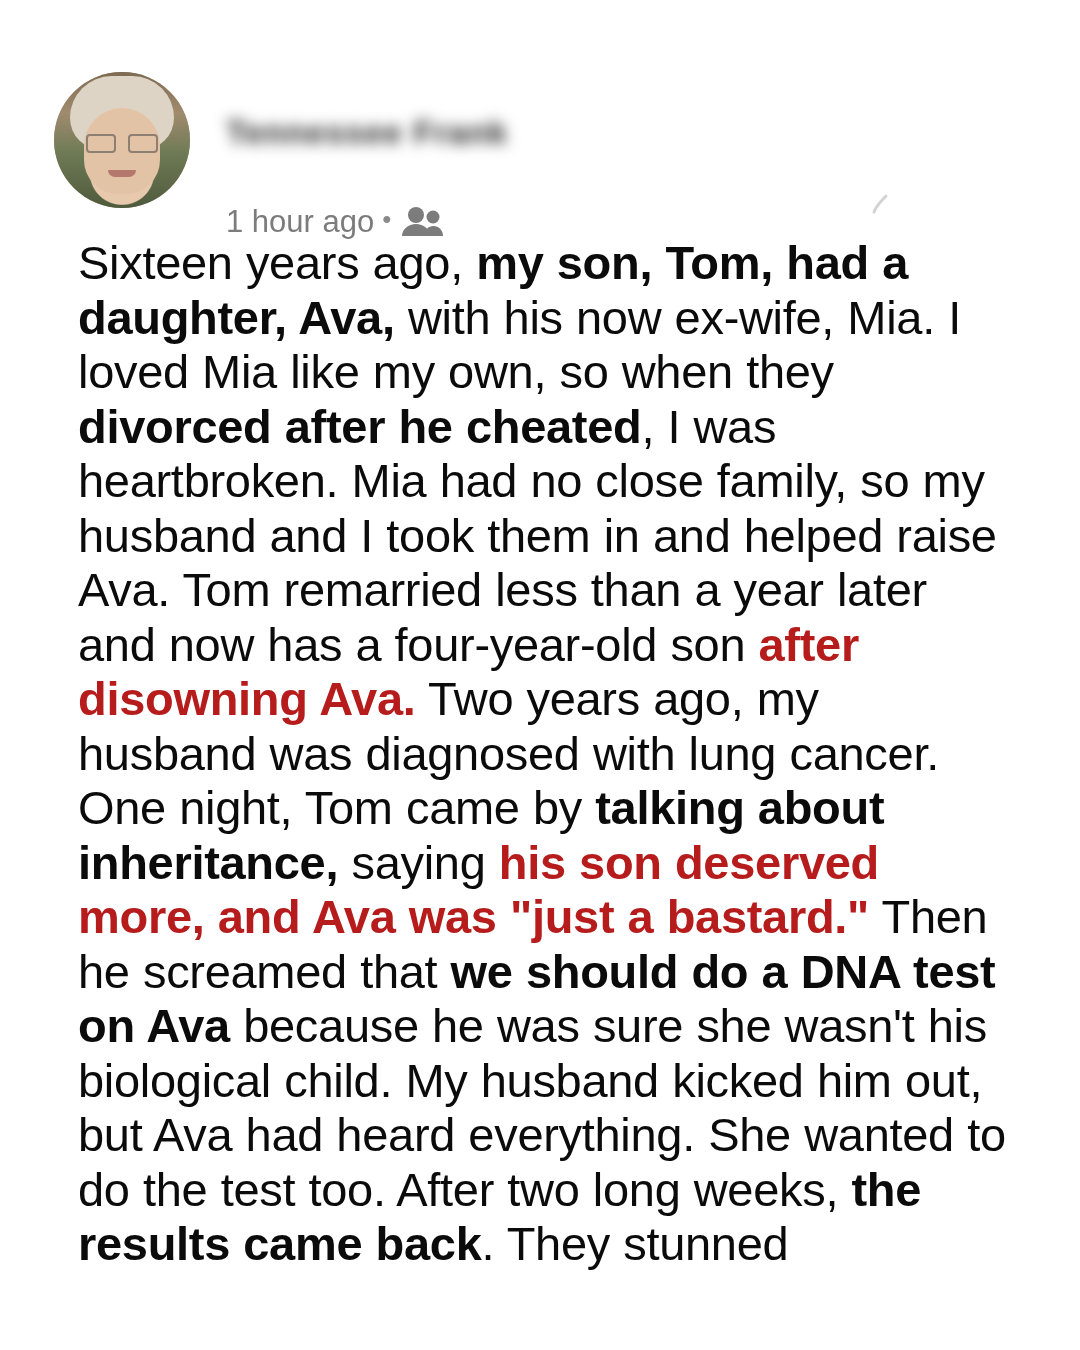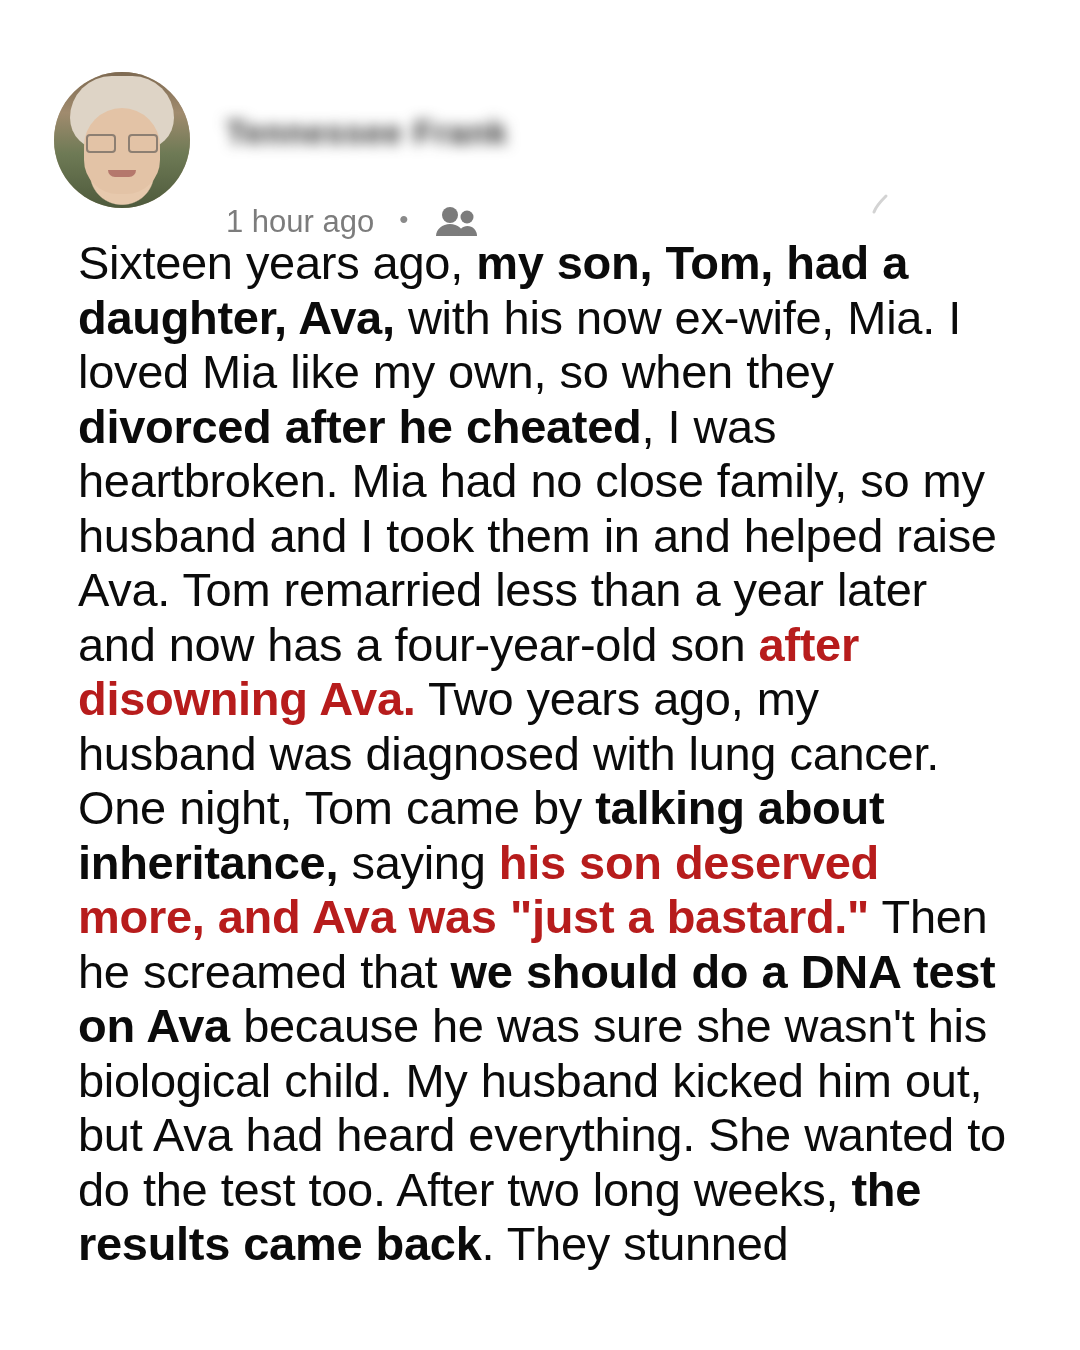--- a/index.html
+++ b/index.html
@@ -104,21 +104,21 @@
     letter-spacing: 1px;
     white-space: nowrap;
   }
 
   .meta {
     position: absolute;
     top: 132px;
     left: 172px;
     display: flex;
     align-items: center;
-    gap: 25px;
+    gap: 8px;
   }
   .meta .time {
     font-size: 31px;
     color: #7c7c7c;
   }
   .meta .dot {
     font-size: 26px;
     color: #8a8a8a;
     line-height: 1;
     position: relative;

